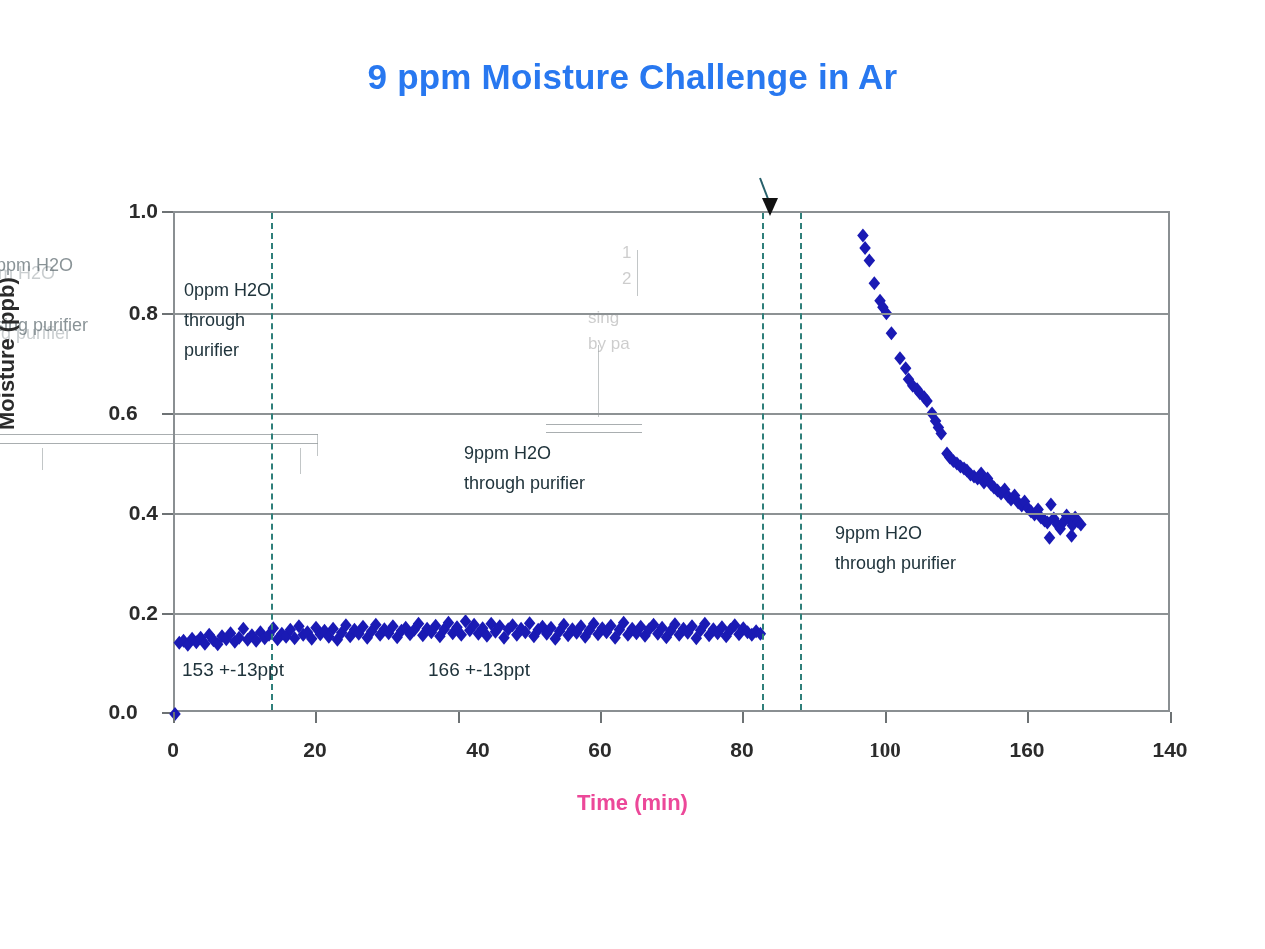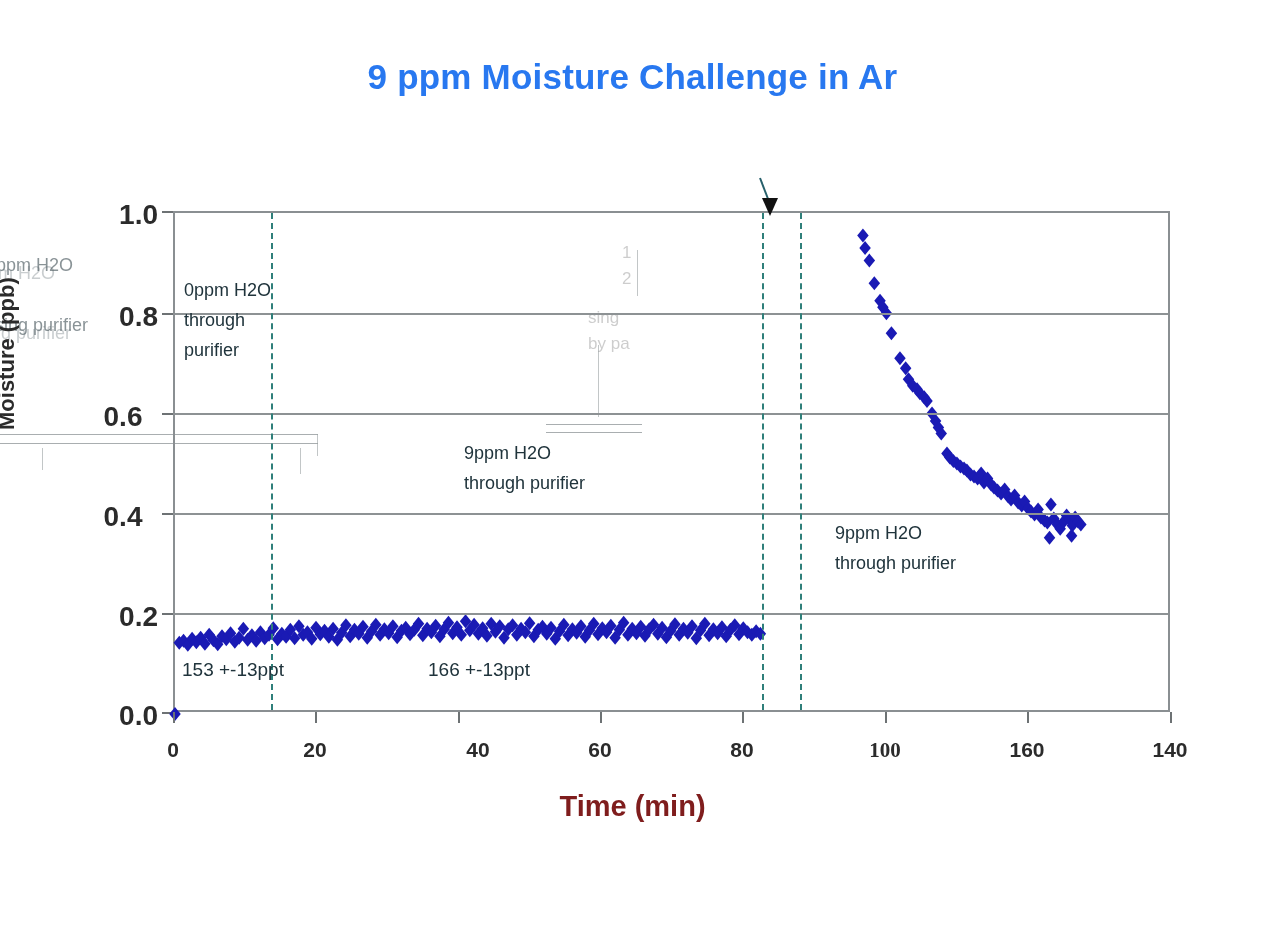--- a/index.html
+++ b/index.html
@@ -24,39 +24,39 @@
     border-top:2px solid #8a8f92;
     border-bottom:2px solid #8a8f92;
   }
   .gridline{position:absolute;left:0;width:100%;height:0;
             border-top:2px solid #8d9294;}
   .vline-dashed{position:absolute;top:0;height:100%;width:0;
             border-left:2px dashed #2f7f7a;}
 
   
   .ytick-label{position:absolute;text-align:right;width:70px;
-     font-size:28px;font-weight:bold;color:#2b2b2b;
+     font-size:21px;font-weight:bold;color:#2b2b2b;
      font-family:"Liberation Sans",sans-serif;}
   .ytick-mark{position:absolute;width:11px;height:0;
      border-top:2px solid #6d7274;left:162px;}
   .xtick-label{position:absolute;text-align:center;width:70px;
      font-size:21px;font-weight:bold;color:#2b2b2b;
      font-family:"Liberation Sans",sans-serif;}
   .xtick-mark{position:absolute;top:712px;width:0;height:11px;
      border-left:2px solid #6d7274;}
 
   .axis-title-y{
     position:absolute;left:-6px;top:430px;
     transform:rotate(-90deg);transform-origin:left top;
     font-size:22px;font-weight:bold;color:#2b2b2b;white-space:nowrap;
     font-family:"Liberation Sans",sans-serif;
   }
   .axis-title-x{
     position:absolute;left:0;top:790px;width:1265px;text-align:center;
-    font-size:29px;font-weight:bold;color:#7f1d1d;
+    font-size:22px;font-weight:bold;color:#ec4899;
     font-family:"Liberation Sans",sans-serif;
   }
 
   
   .annot{
     position:absolute;font-size:18px;color:#20343c;line-height:30px;
     white-space:pre-line;font-family:"Liberation Sans",sans-serif;
   }
   .annot-stat{
     position:absolute;font-size:19px;color:#20343c;white-space:nowrap;
@@ -107,23 +107,23 @@
   <div class="annot-faint" style="left:588px;top:305px;">sing
 by pa</div>
   <div class="artifact-vline" style="left:598px;top:345px;height:72px;"></div>
   <div class="artifact-line" style="left:546px;top:424px;width:96px;"></div>
   <div class="artifact-line" style="left:546px;top:432px;width:96px;"></div>
   <div class="artifact-vline" style="left:637px;top:250px;height:46px;"></div>
 
   <div class="ytick-label" style="left:88px;top:199px;">1.0</div>
   <div class="ytick-label" style="left:88px;top:301px;">0.8</div>
   <div class="ytick-label" style="left:88px;top:401px;text-align:center;">0.6</div>
-  <div class="ytick-label" style="left:88px;top:501px;text-align:center;">0.4</div>
+  <div class="ytick-label" style="left:88px;top:501px;">0.4</div>
   <div class="ytick-label" style="left:88px;top:601px;">0.2</div>
-  <div class="ytick-label" style="left:88px;top:700px;">0.0</div>
+  <div class="ytick-label" style="left:88px;top:700px;text-align:center;">0.0</div>
 
   <div class="ytick-mark" style="top:211px;"></div>
   <div class="ytick-mark" style="top:313px;"></div>
   <div class="ytick-mark" style="top:413px;"></div>
   <div class="ytick-mark" style="top:513px;"></div>
   <div class="ytick-mark" style="top:613px;"></div>
   <div class="ytick-mark" style="top:712px;"></div>
 
   <div class="axis-title-y">Moisture (ppb)</div>
 

